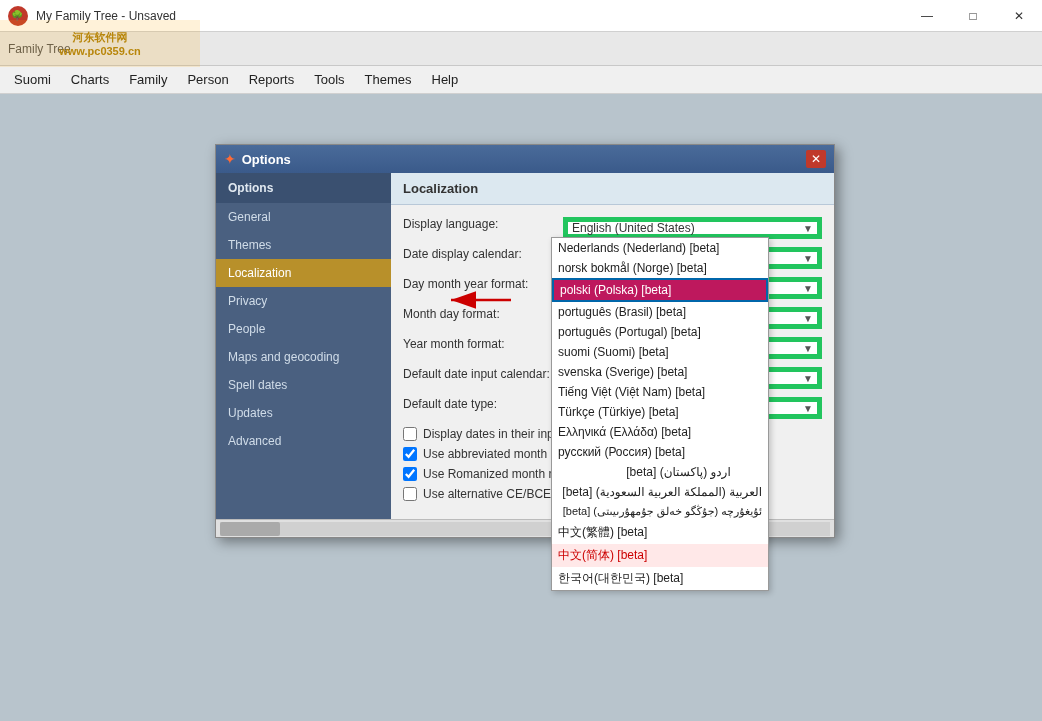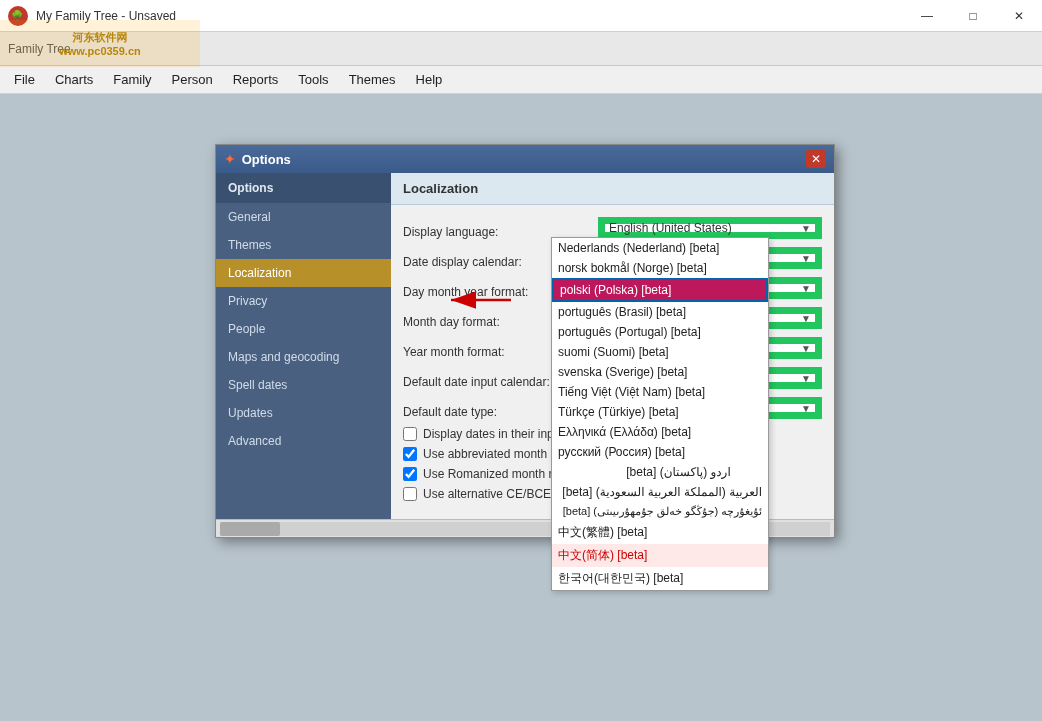--- a/index.html
+++ b/index.html
@@ -205,38 +205,37 @@
       border-bottom: 1px solid #b8c8d8;
     }
     .panel-content {
       padding: 12px;
       position: relative;
     }
 
     
     .form-row {
       display: flex;
-      align-items: flex-end;
+      align-items: flex-start;
       margin-bottom: 8px;
       font-size: 12px;
       color: #333;
-      gap: 35px;
     }
     .form-label {
       width: 160px;
       flex-shrink: 0;
       color: #333;
     }
     .select-wrapper {
       position: relative;
       flex: 1;
     }
     .select-display {
       height: 22px;
-      border: 7px solid #22c55e;
+      border: 5px solid #22c55e;
       background: white;
       font-size: 12px;
       padding: 0 4px;
       display: flex;
       align-items: center;
       justify-content: space-between;
       cursor: pointer;
     }
     .select-arrow {
       font-size: 10px;
@@ -332,21 +331,21 @@
 
 <div class="watermark">
   <div class="watermark-text">河东软件网<br>www.pc0359.cn</div>
 </div>
 
 <div class="app-titlebar">
   <span>Family Tree</span>
 </div>
 
 <div class="menubar">
-  <div class="menubar-item">File</div>
+  <div class="menubar-item">Suomi</div>
   <div class="menubar-item">Charts</div>
   <div class="menubar-item">Family</div>
   <div class="menubar-item">Person</div>
   <div class="menubar-item">Reports</div>
   <div class="menubar-item">Tools</div>
   <div class="menubar-item">Themes</div>
   <div class="menubar-item">Help</div>
 </div>
 
 <div class="main-area">

